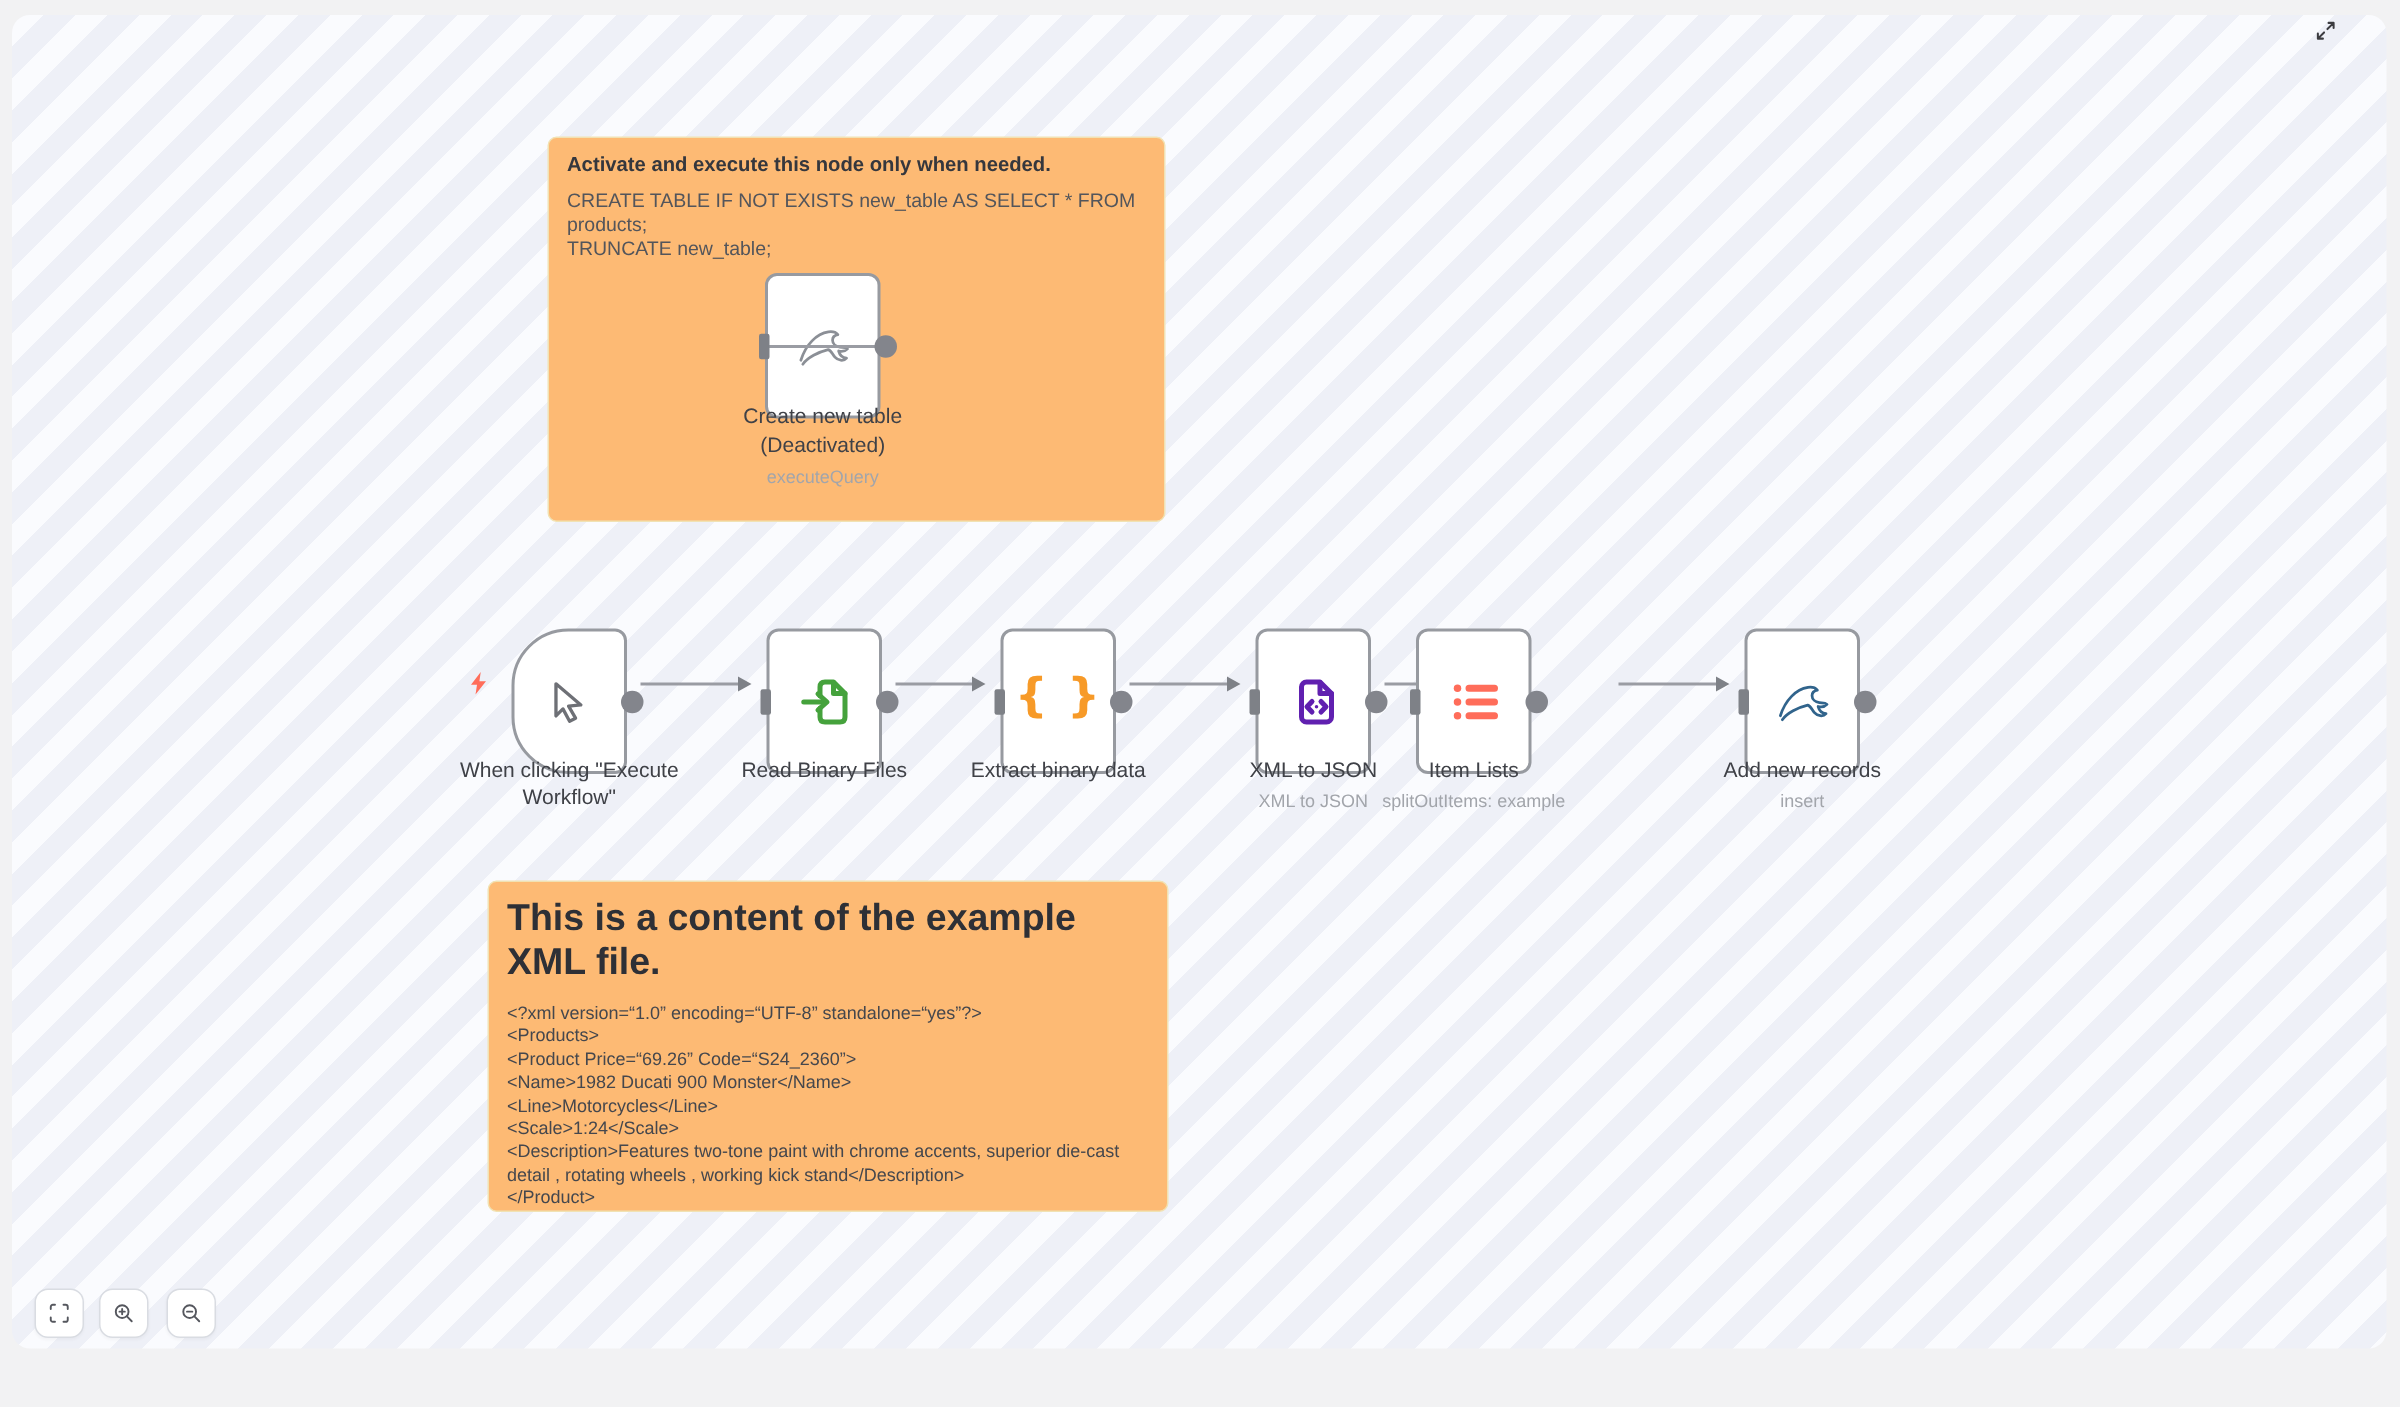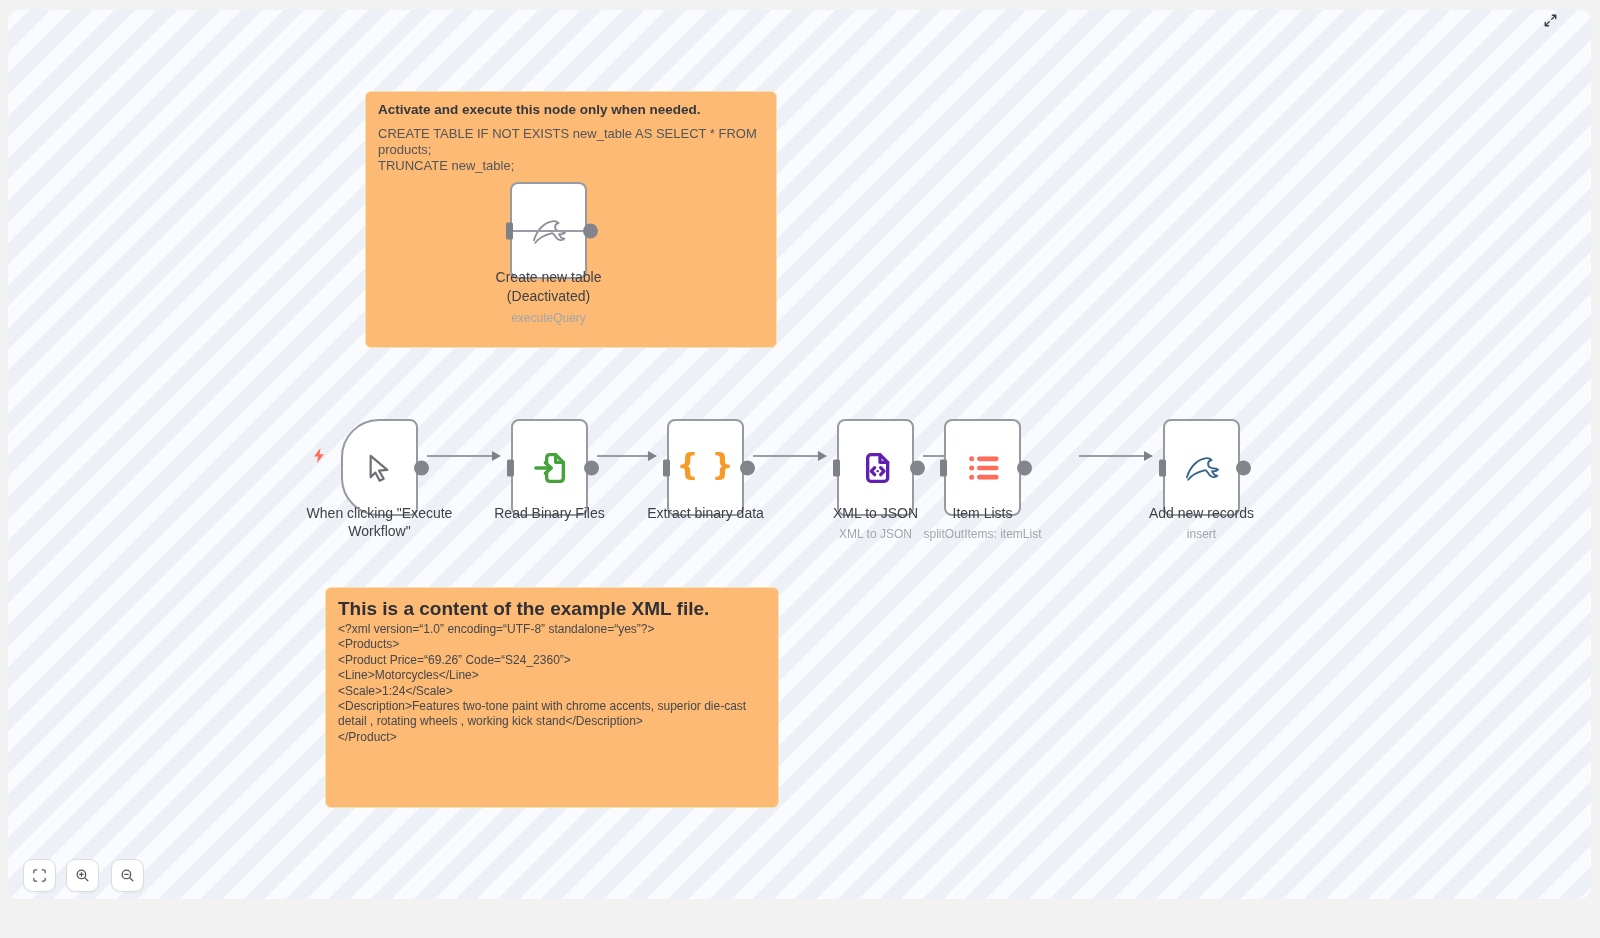--- a/index.html
+++ b/index.html
@@ -13,21 +13,21 @@
   .expand-btn { position:absolute; left:1538px; top:8px; width:24px; height:24px;
     display:flex; align-items:center; justify-content:center; cursor:pointer; z-index:40; background:transparent; border:none; }
 
   
   .sticky { position:absolute; background:#fdba74; border:1px solid #f1e2b3; border-radius:6px;
     color:#4b4d53; z-index:1; padding:10px 12px; }
   .sticky-top { left:365px; top:91px; width:412px; height:257px; }
   .sticky-top .s-title { font-size:13.5px; font-weight:bold; color:#35373d; margin-bottom:9px; }
   .sticky-top .s-line { font-size:13px; line-height:16px; color:#53555b; }
   .sticky-bottom { left:325px; top:587px; width:454px; height:221px; }
-  .sticky-bottom .s-h1 { font-size:19px; font-weight:bold; color:#2e3036; margin-bottom:2px; }
+  .sticky-bottom .s-h1 { font-size:25px; font-weight:bold; color:#2e3036; margin-bottom:12px; }
   .sticky-bottom .s-h3 { font-size:13.5px; font-weight:bold; color:#35373d; margin-bottom:16px; }
   .sticky-bottom .code-line { font-size:12px; line-height:15.4px; color:#45474d; }
 
   
   .node { position:absolute; width:77px; height:97px; background:#ffffff;
     border:2px solid #979aa0; border-radius:8px; z-index:3;
     display:flex; align-items:center; justify-content:center; cursor:pointer; }
   .node.trigger { border-radius:38px 8px 8px 38px; }
   .in-bar { position:absolute; left:-6px; top:50%; transform:translateY(-50%);
     width:7px; height:17px; background:#7e8187; border-radius:1.5px; }
@@ -172,21 +172,21 @@
       <circle cx="5.2" cy="6.5" r="1.5" fill="#ff6d5a" stroke="none"></circle>
       <circle cx="5.2" cy="12" r="1.5" fill="#ff6d5a" stroke="none"></circle>
       <circle cx="5.2" cy="17.5" r="1.5" fill="#ff6d5a" stroke="none"></circle>
       <path d="M9.8 6.5 H20 M9.8 12 H20 M9.8 17.5 H20"></path>
     </svg>
   </span>
   <div class="in-bar"></div>
   <div class="out-dot"></div>
   <div class="node-label">
     <span>Item Lists</span>
-    <div class="node-sub">splitOutItems: itemList</div>
+    <div class="node-sub">splitOutItems: example</div>
   </div>
 </div>
 
 <div class="node n5">
   <span>
     <svg width="42" height="42" viewBox="0 0 32 32" fill="none" stroke="#31648c" stroke-width="1.4" stroke-linecap="round" stroke-linejoin="round">
       <path d="M4.5 23 C7 15 12.5 9.5 18.5 8.6 c2-.3 3.8.2 4.8 1.4 -1.6.3-2.7 1.4-2.7 2.8 0 1.9 1.7 3.2 3.7 3.5 1.4.2 2.9-.1 3.9.9 -1.2 1.3-3 1.5-4.5 1.1 .5 1.9 2 3.4 4 3.6 -1.5 1.8-4.4 1.2-5.9-.5 -1.3-1.5-1.9-3.4-3.4-3.8 -5 1.2-10.5 4-12.9 7.4"></path>
     </svg>
   </span>
   <div class="in-bar"></div>
@@ -195,20 +195,21 @@
     <span>Add new records</span>
     <div class="node-sub">insert</div>
   </div>
 </div>
 
 <div class="sticky sticky-bottom">
   <div class="s-h1">This is a content of the example XML file.</div>
   <div class="code-line">&lt;?xml version=“1.0” encoding=“UTF-8” standalone=“yes”?&gt;</div>
   <div class="code-line">&lt;Products&gt;</div>
   <div class="code-line">&lt;Product Price=“69.26” Code=“S24_2360”&gt;</div>
+  <div class="code-line">&lt;Name&gt;1982 Ducati 900 Monster&lt;/Name&gt;</div>
   <div class="code-line">&lt;Line&gt;Motorcycles&lt;/Line&gt;</div>
   <div class="code-line">&lt;Scale&gt;1:24&lt;/Scale&gt;</div>
   <div class="code-line">&lt;Description&gt;Features two-tone paint with chrome accents, superior die-cast detail , rotating wheels , working kick stand&lt;/Description&gt;</div>
   <div class="code-line">&lt;/Product&gt;</div>
 </div>
 
 <div class="ctl ctl1">
   <span>
     <svg width="17" height="17" viewBox="0 0 24 24" fill="none" stroke="#55575e" stroke-width="1.8" stroke-linecap="round">
       <path d="M8 4 H6 a2 2 0 0 0-2 2 v2 M16 4 h2 a2 2 0 0 1 2 2 v2 M20 16 v2 a2 2 0 0 1-2 2 h-2 M8 20 H6 a2 2 0 0 1-2-2 v-2"></path>

